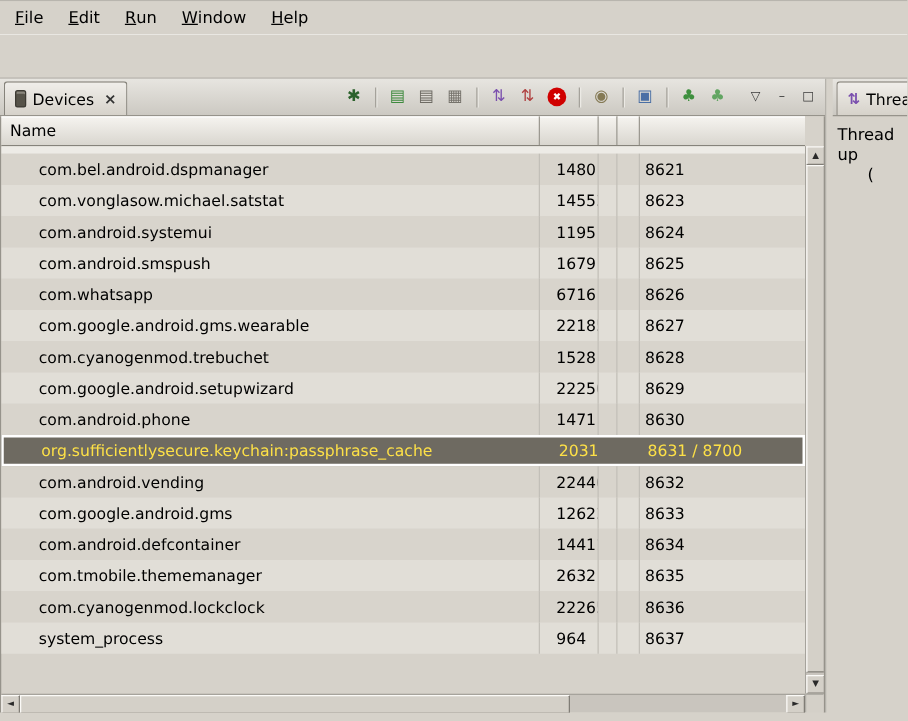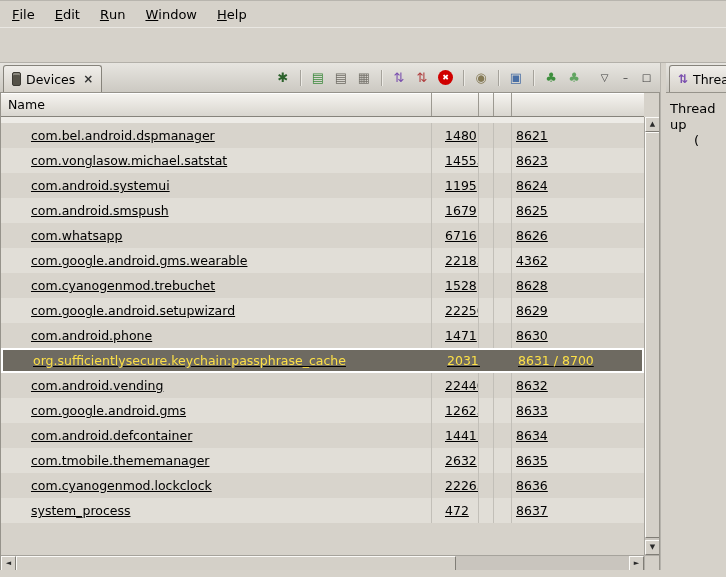--- a/index.html
+++ b/index.html
@@ -60,21 +60,21 @@
   .hc { display:flex; align-items:center; padding-left:7px; font-size:12.5px;
         box-shadow: inset 0 1px 0 #ffffff; overflow:hidden; }
   .hc + .hc { border-left:1px solid #9c9991; }
   .w-name { width:430px; flex:0 0 auto;text-align:center; }
   .w-pid  { width:47px;  flex:0 0 auto; }
   .w-a    { width:15px;  flex:0 0 auto; }
   .w-b    { width:18px;  flex:0 0 auto; }
   .w-port { flex:1; }
 
   .sliver { height:6px; background:#edebe6; margin-right:15px; }
-  .tbody { margin-right:15px;text-decoration:underline; }
+  .tbody { margin-right:15px; }
   .trow { display:flex; height:25px; align-items:stretch; cursor:default; }
   .tbody .trow:nth-child(odd)  { background:#d8d4cc; }
   .tbody .trow:nth-child(even) { background:#e1ded7; }
   .trow .c { display:flex; align-items:center; font-size:12.5px; overflow:hidden; white-space:nowrap; }
   .trow .c + .c { border-left:1px solid #c2bfb8; }
   .trow .w-name { padding-left:30px; }
   .trow .w-pid  { padding-left:13px; }
   .trow .w-port { padding-left:4px; }
   .tbody .trow.selected { background:#6e6a61; color:#fde047; border:2px solid #ffffff; }
   .tbody .trow.selected .c + .c { border-left-color:transparent; }
@@ -208,21 +208,21 @@
               <div class="c w-pid" data-name="pid-cell">6716</div>
               <div class="c w-a" data-name="empty-cell"></div>
               <div class="c w-b" data-name="empty-cell"></div>
               <div class="c w-port" data-name="port-cell">8626</div>
             </div>
             <div class="trow" data-name="table-row">
               <div class="c w-name" data-name="device-name-cell">com.google.android.gms.wearable</div>
               <div class="c w-pid" data-name="pid-cell">22185</div>
               <div class="c w-a" data-name="empty-cell"></div>
               <div class="c w-b" data-name="empty-cell"></div>
-              <div class="c w-port" data-name="port-cell">4362</div>
+              <div class="c w-port" data-name="port-cell">8627</div>
             </div>
             <div class="trow" data-name="table-row">
               <div class="c w-name" data-name="device-name-cell">com.cyanogenmod.trebuchet</div>
               <div class="c w-pid" data-name="pid-cell">1528</div>
               <div class="c w-a" data-name="empty-cell"></div>
               <div class="c w-b" data-name="empty-cell"></div>
               <div class="c w-port" data-name="port-cell">8628</div>
             </div>
             <div class="trow" data-name="table-row">
               <div class="c w-name" data-name="device-name-cell">com.google.android.setupwizard</div>
@@ -275,21 +275,21 @@
             </div>
             <div class="trow" data-name="table-row">
               <div class="c w-name" data-name="device-name-cell">com.cyanogenmod.lockclock</div>
               <div class="c w-pid" data-name="pid-cell">22265</div>
               <div class="c w-a" data-name="empty-cell"></div>
               <div class="c w-b" data-name="empty-cell"></div>
               <div class="c w-port" data-name="port-cell">8636</div>
             </div>
             <div class="trow" data-name="table-row">
               <div class="c w-name" data-name="device-name-cell">system_process</div>
-              <div class="c w-pid" data-name="pid-cell">472</div>
+              <div class="c w-pid" data-name="pid-cell">964</div>
               <div class="c w-a" data-name="empty-cell"></div>
               <div class="c w-b" data-name="empty-cell"></div>
               <div class="c w-port" data-name="port-cell">8637</div>
             </div>
           </div>
 
         <div class="vscroll" data-name="vertical-scrollbar">
           <div class="sb-btn v-up" data-name="scroll-up-button">
               <span data-name="up-arrow-icon">▲</span>
             </div>

